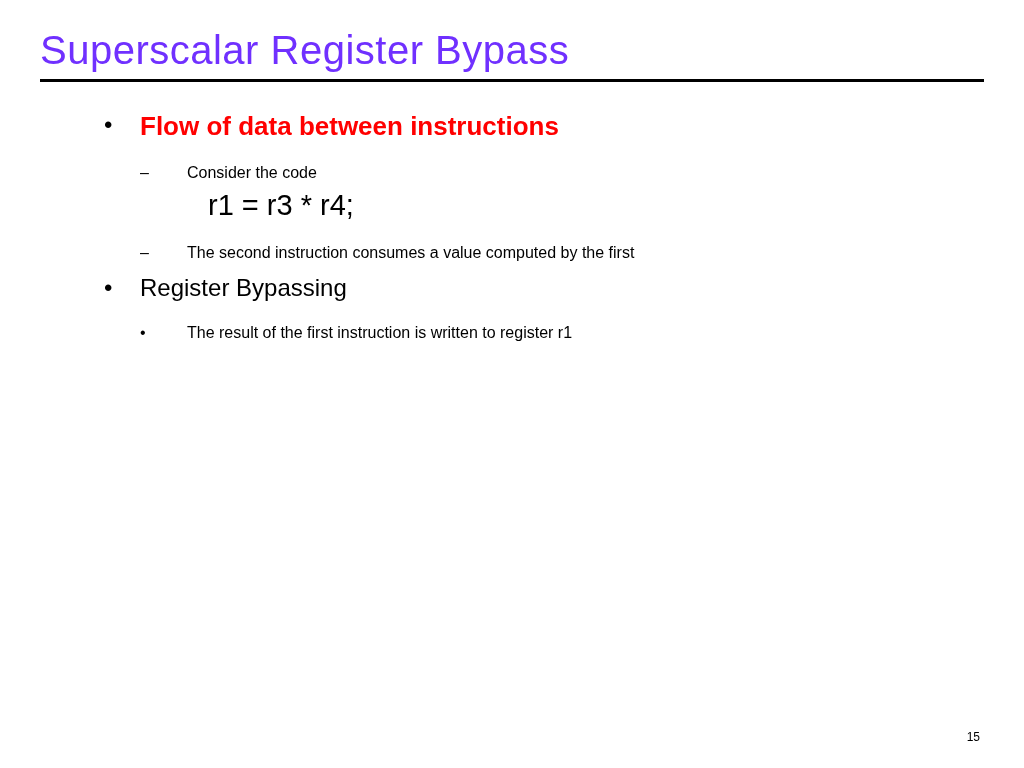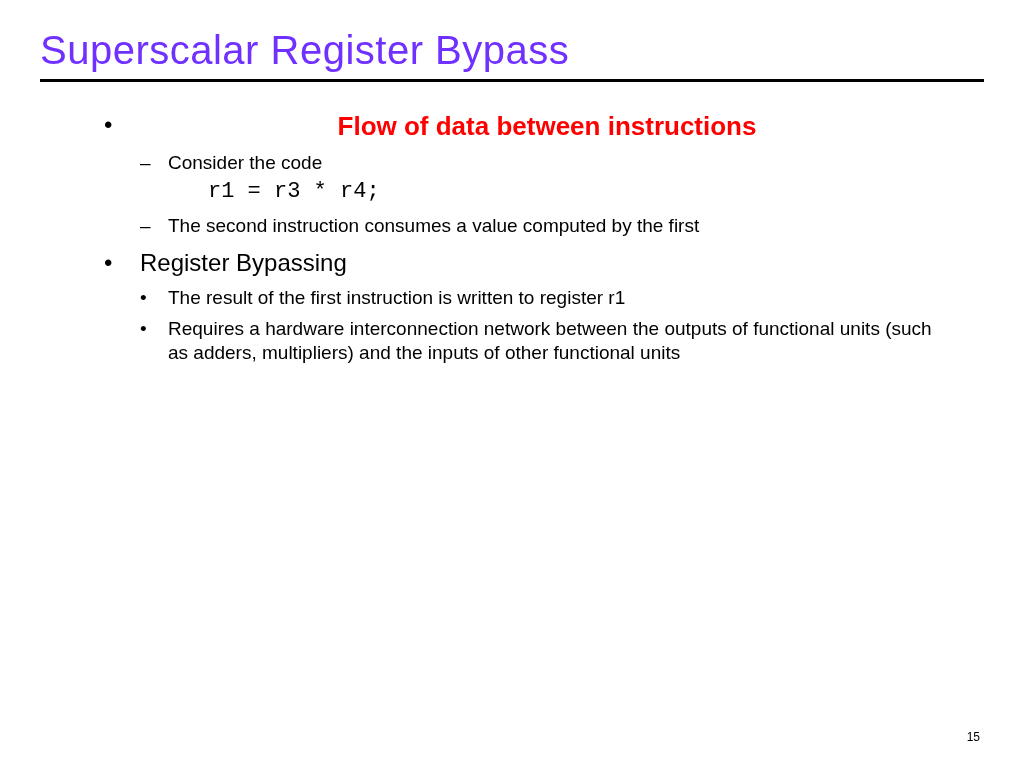--- a/index.html
+++ b/index.html
@@ -48,48 +48,47 @@
     flex: none;
     font-size: 24px;
   }
   .b1 .txt {
     flex: 1;
   }
   .b1.red .txt {
     color: #ff0000;
     font-weight: bold;
     font-size: 26px;
-    text-align: center;
   }
   .b2 {
     margin-left: 36px;
-    font-size: 19px;
+    font-size: 16px;
     display: flex;
-    margin-top: 8px;
+    margin-top: 20px;
     margin-bottom: 4px;
+    gap: 19px;
   }
   .b2 .bul {
     width: 28px;
     flex: none;
   }
   .b2 .txt {
     flex: 1;
   }
   .dash .bul::before {
     content: "–";
   }
   .dot .bul::before {
     content: "•";
   }
   .code {
     margin-left: 104px;
-    font-size: 22px;
+    font-size: 29px;
     margin-top: 4px;
     margin-bottom: 2px;
-    font-family: Liberation Mono, monospace;
   }
   .page-num {
     position: absolute;
     right: 44px;
     bottom: 24px;
     font-size: 12px;
     color: #000;
   }
 </style>
 </head>
@@ -128,21 +127,17 @@
       </div>
     </div>
 
 
     <div class="b2 dot">
       <div class="bul"></div>
       <div class="txt">The result of the first instruction is written to register r1</div>
     </div>
 
 
-    <div class="b2 dot">
-      <div class="bul"></div>
-      <div class="txt">Requires a hardware interconnection network between the outputs of functional units (such as adders, multipliers) and the inputs of other functional units</div>
-    </div>
 
   </div>
 
   <div class="page-num">15</div>
 </div>
 
 </body></html>

